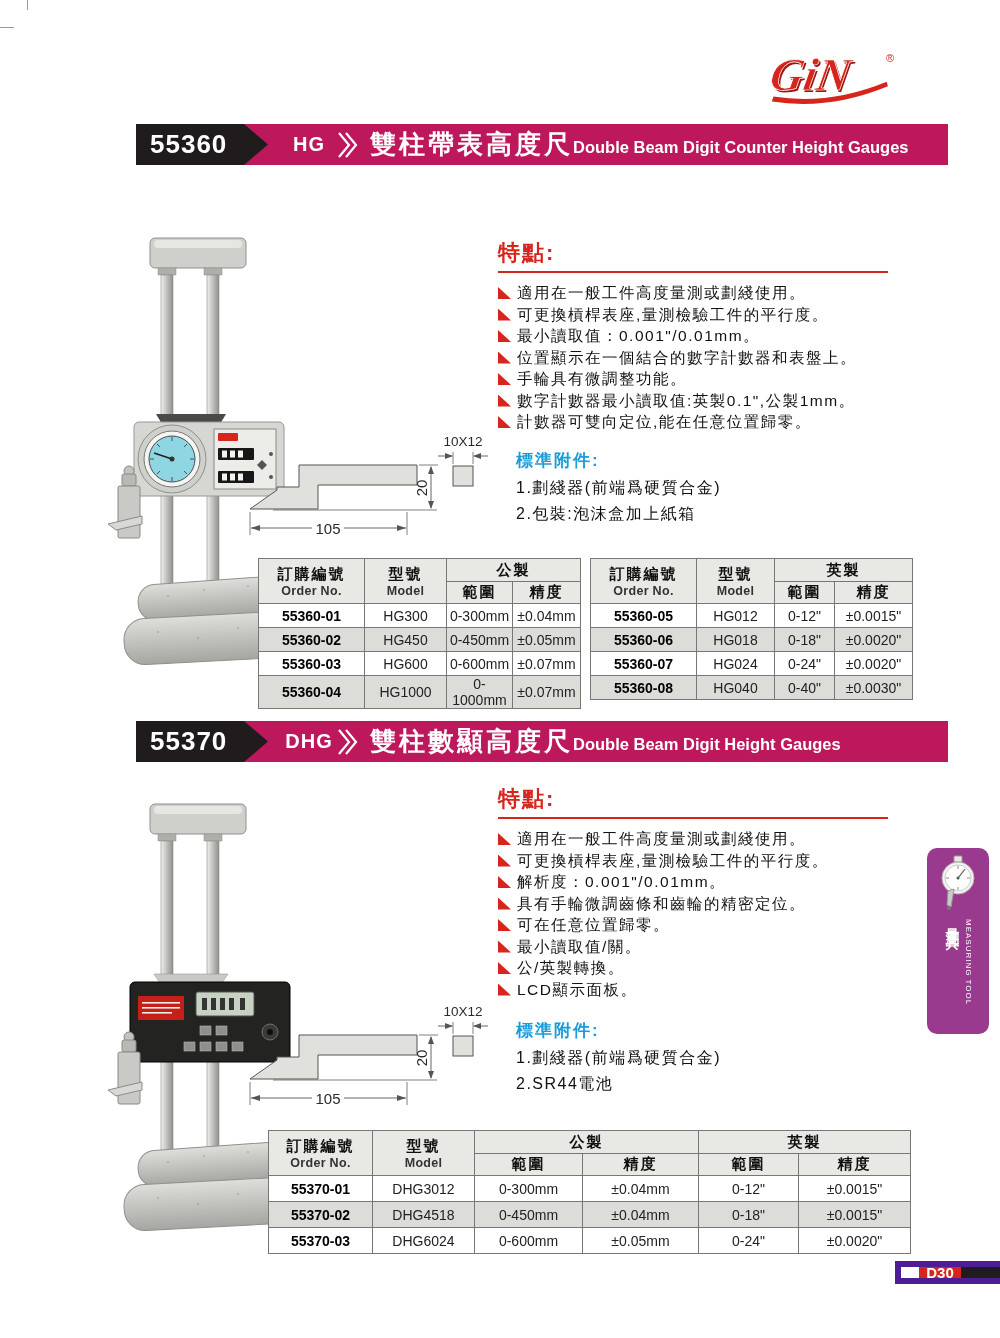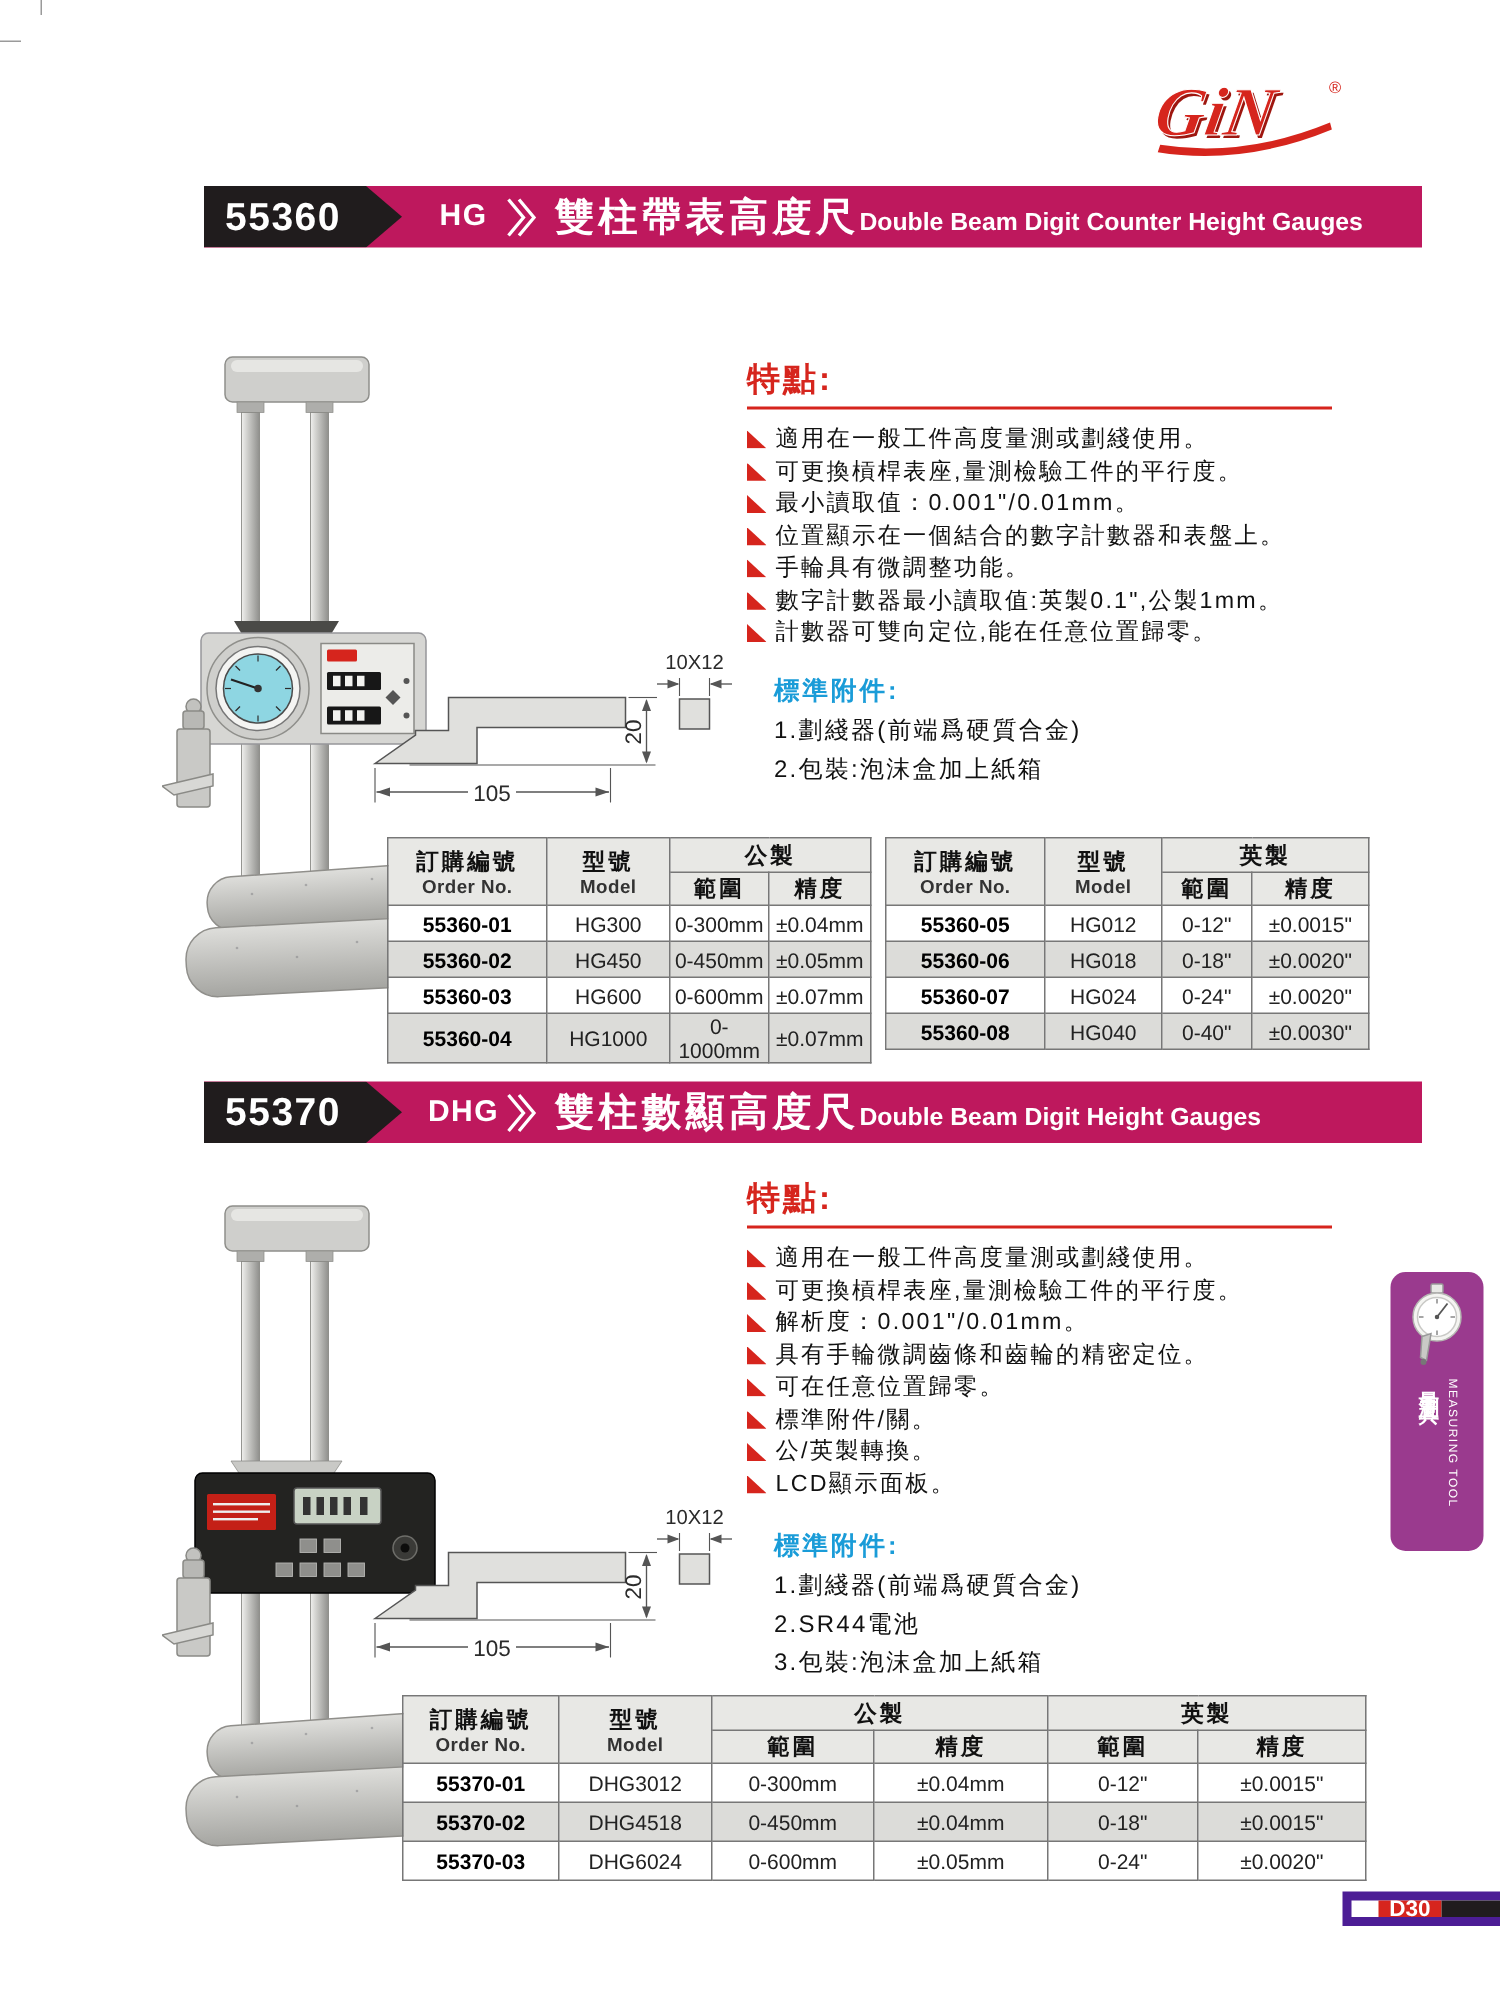--- a/index.html
+++ b/index.html
@@ -445,21 +445,21 @@
       <li>
           <span class="tri"></span>
           <span>具有手輪微調齒條和齒輪的精密定位。</span>
         </li>
       <li>
           <span class="tri"></span>
           <span>可在任意位置歸零。</span>
         </li>
       <li>
           <span class="tri"></span>
-          <span>標準附件/關。</span>
+          <span>最小讀取值/關。</span>
         </li>
       <li>
           <span class="tri"></span>
           <span>公/英製轉換。</span>
         </li>
       <li>
           <span class="tri"></span>
           <span>LCD顯示面板。</span>
         </li>
     </ul>
@@ -487,21 +487,20 @@
     <line x1="234" y1="28" x2="248" y2="28" stroke="#555" stroke-width="0.9"></line>
     <polygon points="213,28 205,25 205,31" fill="#555"></polygon>
     <polygon points="233,28 241,25 241,31" fill="#555"></polygon>
     <text x="223" y="18" text-anchor="middle" font-size="13.5" fill="#2b2b2b">10X12</text>
   </svg>
 
   <div class="acc" id="acc2">
     <h4>標準附件:</h4>
     <div class="acc-item">1.劃綫器(前端爲硬質合金)</div>
     <div class="acc-item">2.SR44電池</div>
-    <div class="acc-item">3.包裝:泡沫盒加上紙箱</div>
   </div>
 
   <table class="spec" id="table2">
     <colgroup>
         <col style="width:104px">
         <col style="width:102px">
         <col style="width:108px">
         <col style="width:116px">
         <col style="width:100px">
         <col style="width:112px">

